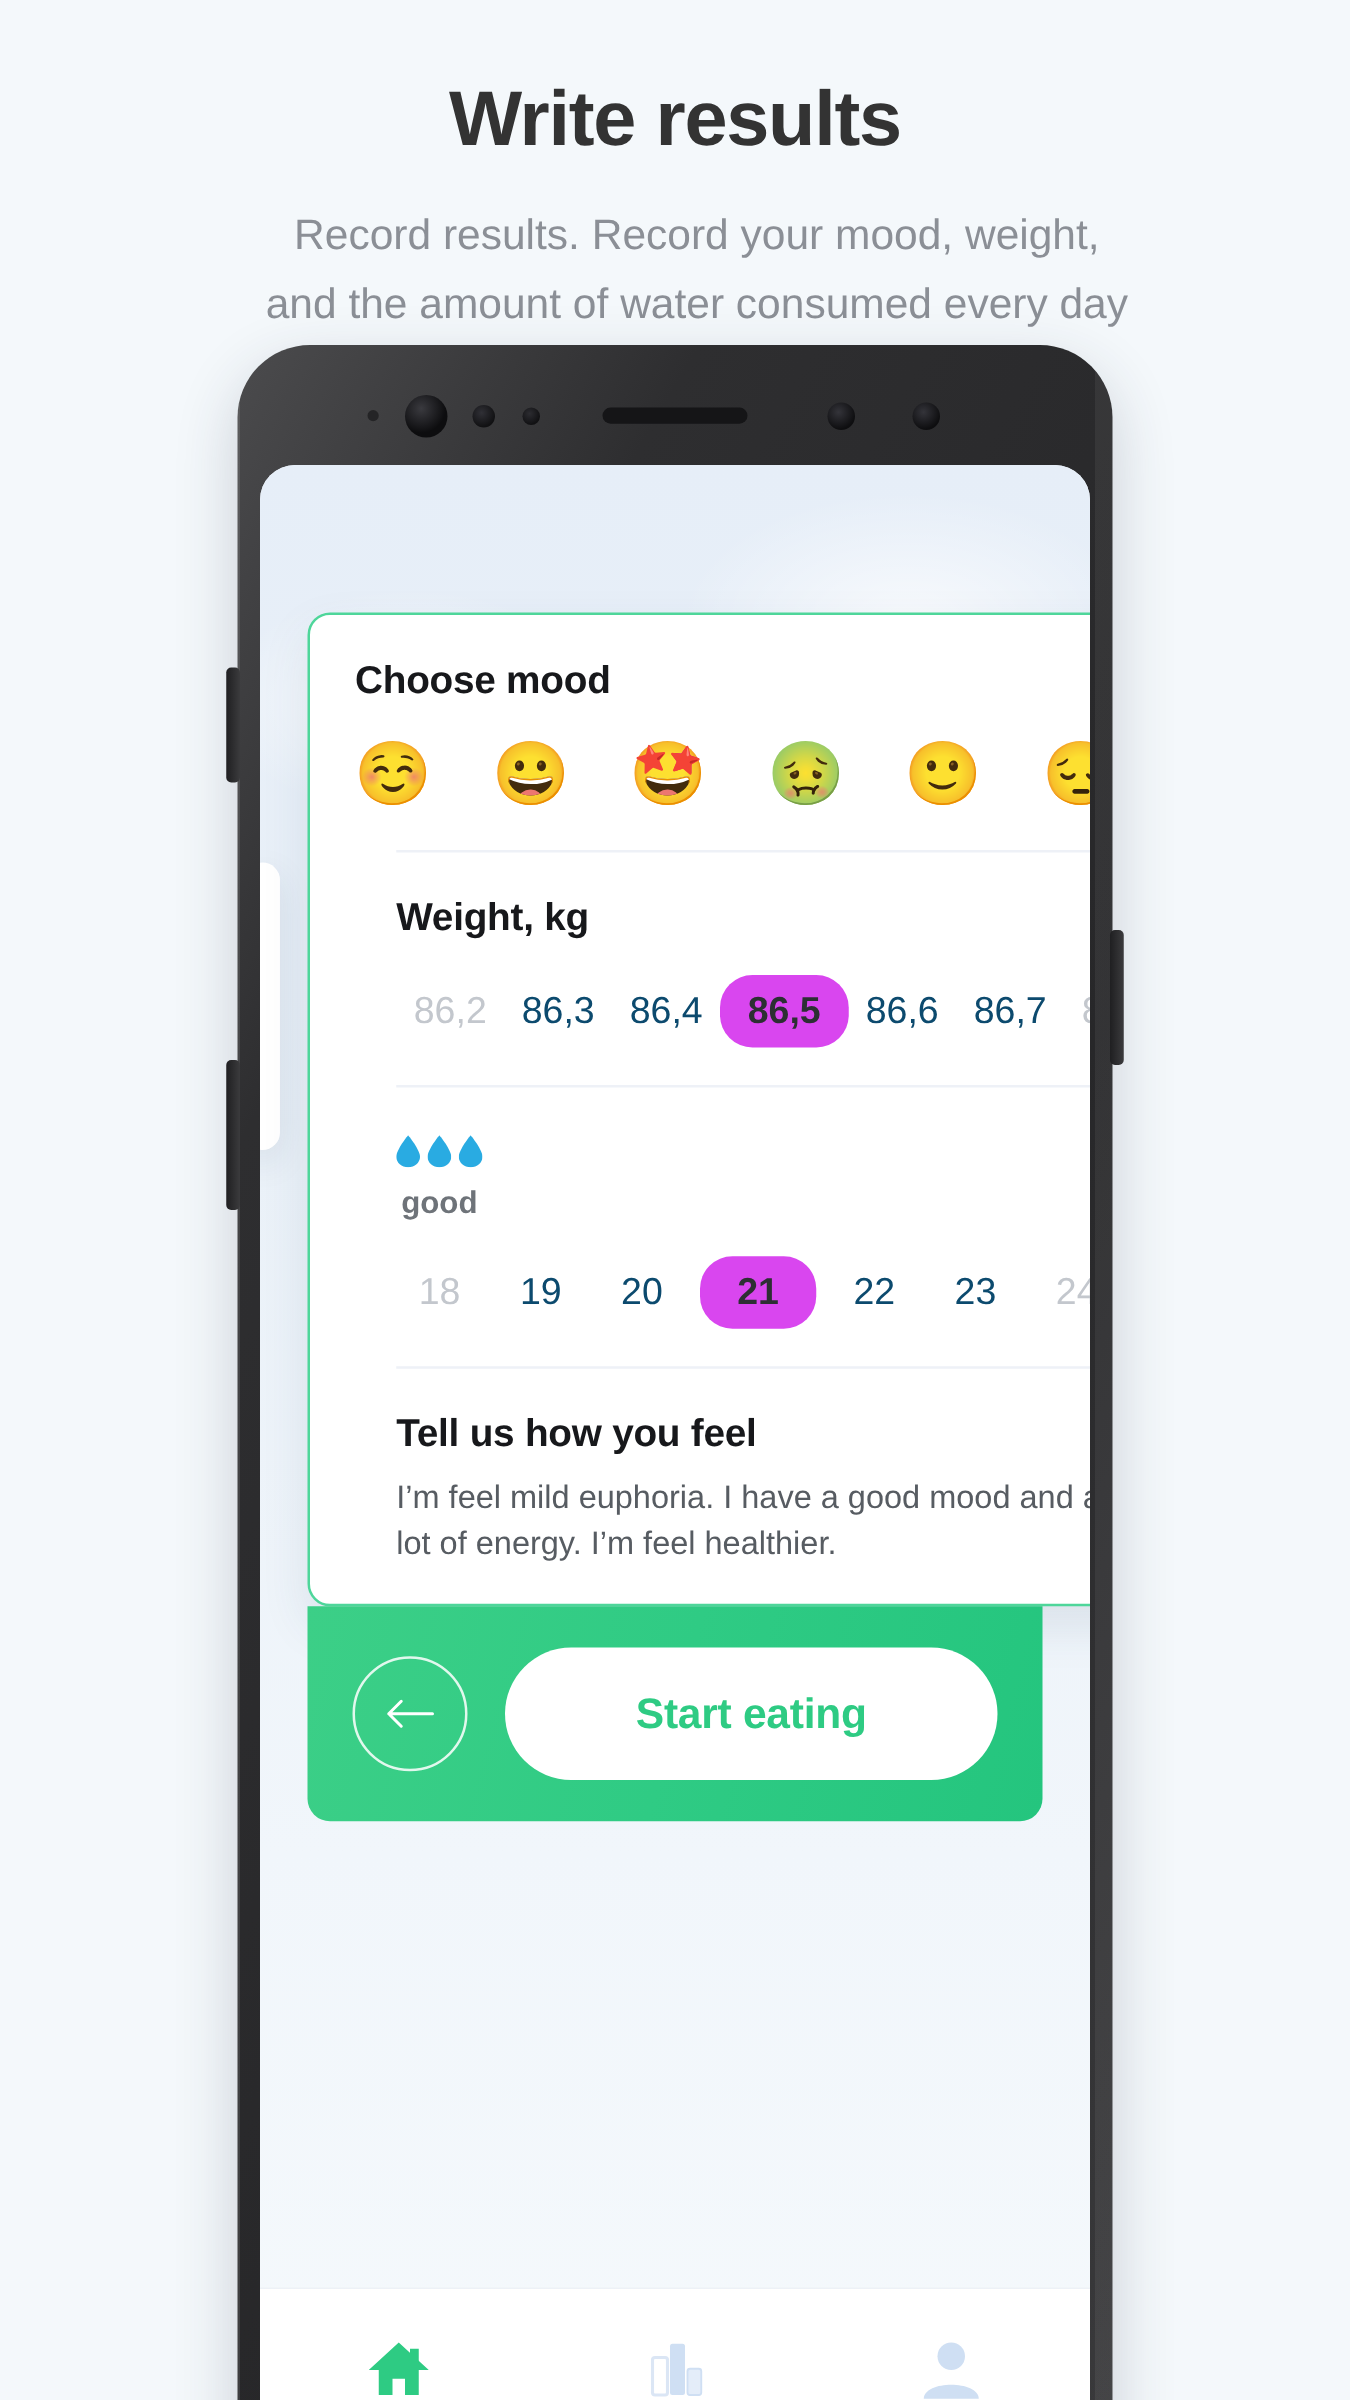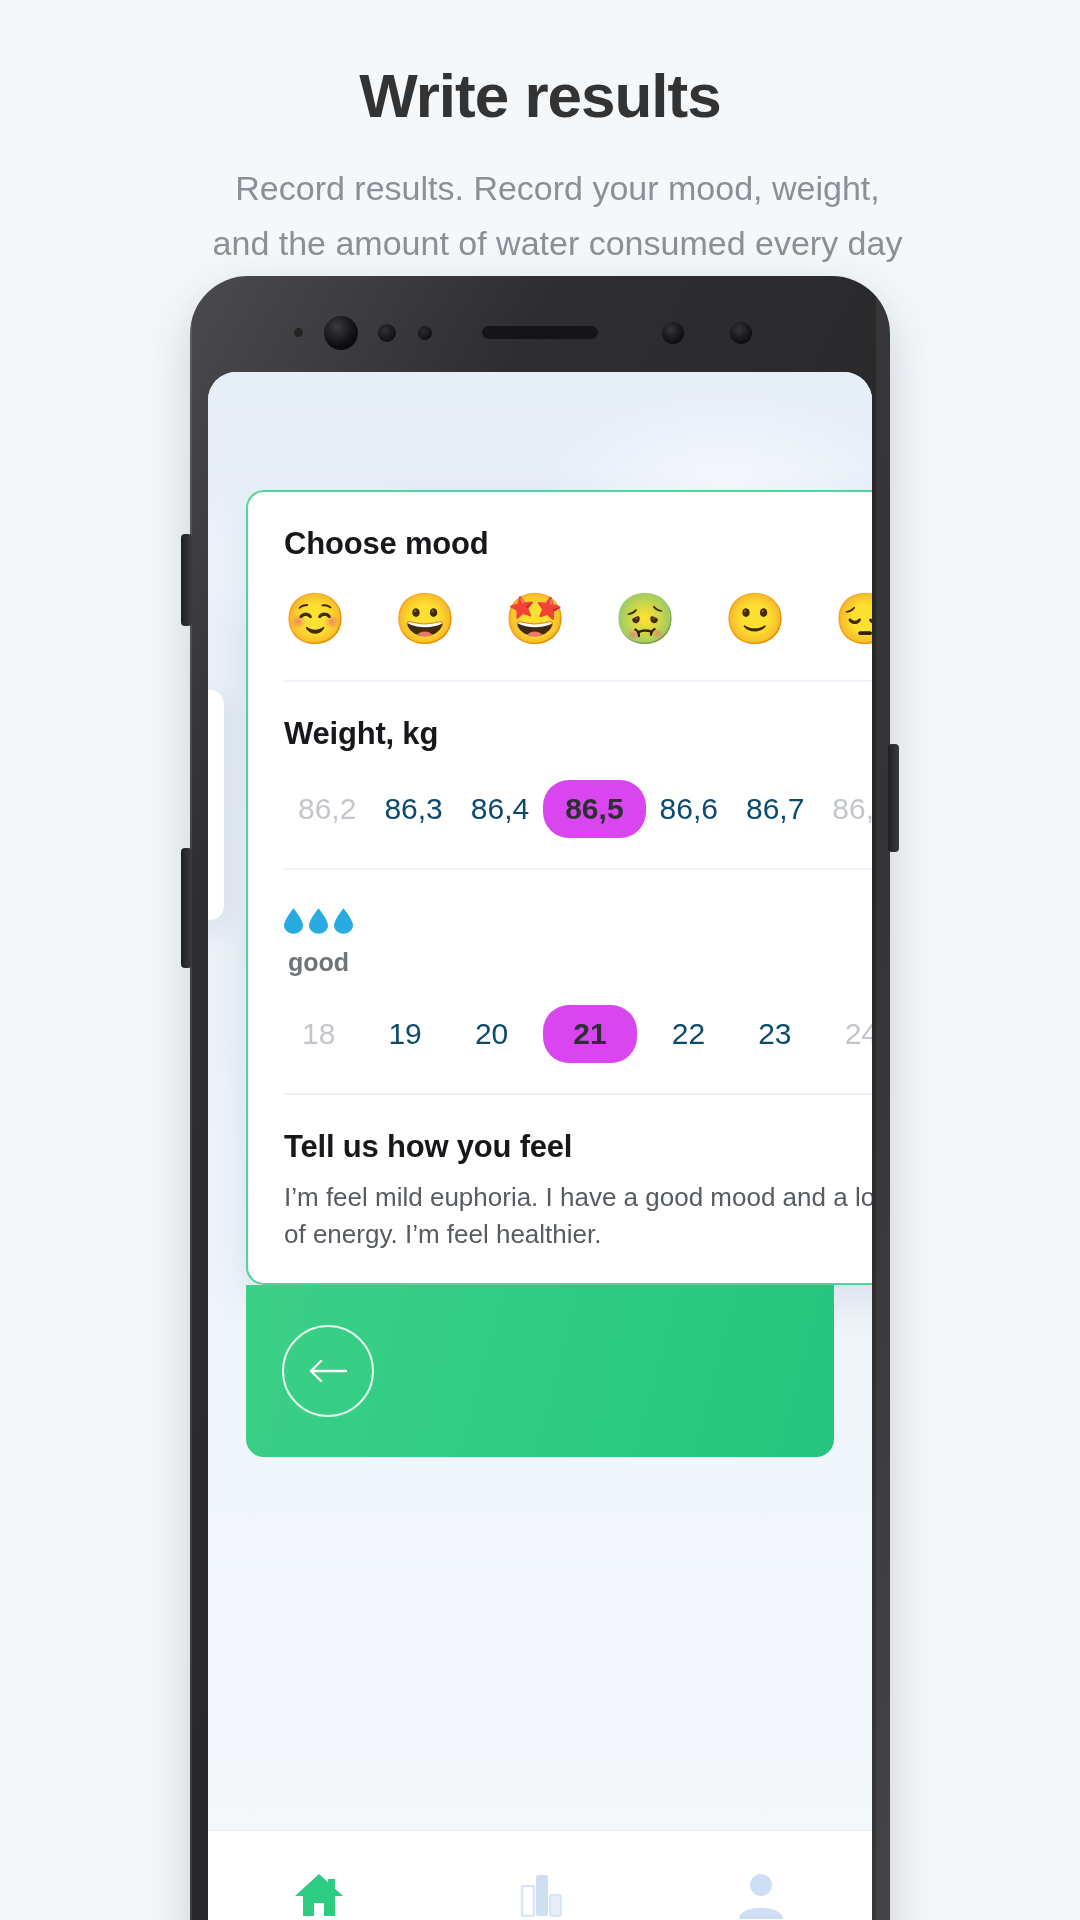--- a/index.html
+++ b/index.html
@@ -145,21 +145,21 @@
     top: 118px;
     width: 688px;
     background: #ffffff;
     border: 2px solid #4ed69a;
     border-radius: 18px;
     box-shadow: 0 16px 38px rgba(40,70,100,0.10);
     padding: 0 36px;
   }
 
   .sec { padding: 34px 0 30px 0; }
-  .sec + .sec { border-top: 2px solid #eef1f7; }
+  .sec + .sec { border-top: 2px solid #eef1f7; margin-left: 33px; }
 
   .sec-title {
     font-size: 31px;
     font-weight: 700;
     color: #17181b;
     letter-spacing: -0.2px;
   }
   .sec-sub {
     margin-top: 8px;
     font-size: 25px;
@@ -381,20 +381,21 @@
       </div>
 
     </div>
 
     <div class="green-footer" id="green-footer" style="top: 913px;">
       <div class="back-circle">
         <svg width="40" height="26" viewBox="0 0 40 26">
           <path d="M38 13 H3 M13 3 L3 13 L13 23" fill="none" stroke="#ffffff" stroke-width="2.4" stroke-linecap="round" stroke-linejoin="round"></path>
         </svg>
       </div>
+      <div class="start-btn">Start eating</div>
     </div>
 
     <div class="bottom-nav">
       <div class="nav-item">
         <svg width="52" height="50" viewBox="0 0 52 50">
           <path d="M26 4 L50 26 H42 V46 H31 V33 H21 V46 H10 V26 H2 Z" fill="#2ecb83"></path>
           <rect x="35" y="9" width="7" height="11" fill="#2ecb83"></rect>
         </svg>
       </div>
       <div class="nav-item">

